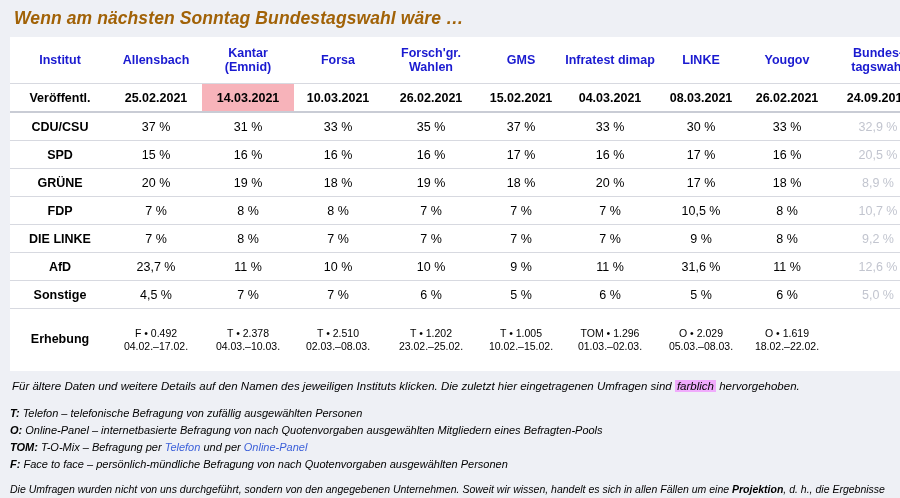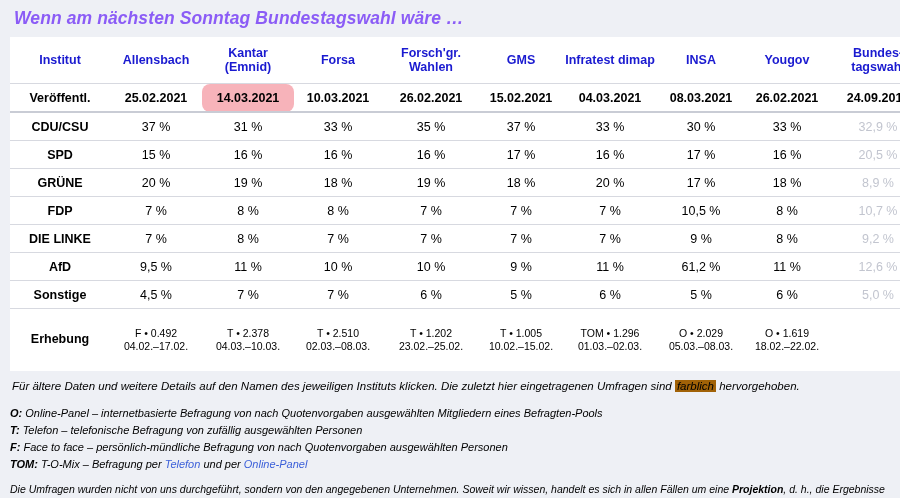--- a/index.html
+++ b/index.html
@@ -18,21 +18,21 @@
     width: 900px;
     height: 498px;
     box-sizing: border-box;
     padding: 6px 10px 4px 10px;
     position: relative;
   }
   .headline {
     font-style: italic;
     font-weight: bold;
     font-size: 17.5px;
-    color: #8b5cf6;
+    color: #a16207;
     margin: 2px 0 8px 4px;
     letter-spacing: 0.1px;
   }
   table.poll {
     border-collapse: collapse;
     width: 880px;
     background: #ffffff;
     table-layout: fixed;
   }
   table.poll td, table.poll th {
@@ -70,21 +70,20 @@
     font-size: 12.5px;
     border-bottom: 2px solid #c9ccd5;
     text-align: center;
   }
   tr.veroeff td.rowlabel {
     font-weight: bold;
   }
   td.highlight-date {
     background: #f7b3ba;
     font-weight: bold;
-    border-radius: 8px;
   }
   tr.erhebung td {
     font-size: 10.5px;
     line-height: 1.25;
     padding: 15px 2px;
     height: 32px;
     border-bottom: none;
     color: #000;
   }
   tr.erhebung td.rowlabel {
@@ -97,21 +96,21 @@
     font-size: 11px;
     line-height: 1.45;
   }
   .notes b { font-weight: bold; }
   .note-click {
     font-style: italic;
     font-size: 11.5px;
   }
   .note-click b { font-weight: normal; font-style: italic; }
   .pinkmark {
-    background: #a16207;
+    background: #f0abfc;
     padding: 0 2px;
   }
   .legend {
     margin-top: 10px;
     font-size: 11px;
     font-style: italic;
     line-height: 1.55;
   }
   .legend .key { font-weight: bold; font-style: italic; }
   .linkish { color: #3b5fd9; }
@@ -133,21 +132,21 @@
   <table class="poll">
     <thead>
       <tr>
         <th class="col-institut" style="width:96px">Institut</th>
         <th style="width:88px">Allensbach</th>
         <th style="width:88px">Kantar (Emnid)</th>
         <th style="width:84px">Forsa</th>
         <th style="width:94px">Forsch'gr. Wahlen</th>
         <th style="width:78px">GMS</th>
         <th style="width:92px">Infratest dimap</th>
-        <th style="width:82px">INSA</th>
+        <th style="width:82px">LINKE</th>
         <th style="width:82px">Yougov</th>
         <th class="col-btw" style="width:92px">Bundes-tagswahl</th>
       </tr>
     </thead>
     <tbody>
 
       <tr class="veroeff">
         <td class="rowlabel">Veröffentl.</td>
         <td>25.02.2021</td>
         <td class="highlight-date">14.03.2021</td>
@@ -220,27 +219,27 @@
         <td>7 %</td>
         <td>7 %</td>
         <td>7 %</td>
         <td>9 %</td>
         <td>8 %</td>
         <td class="btw">9,2 %</td>
       </tr>
 
       <tr>
         <td class="rowlabel">AfD</td>
-        <td>9,5 %</td>
+        <td>23,7 %</td>
         <td>11 %</td>
         <td>10 %</td>
         <td>10 %</td>
         <td>9 %</td>
         <td>11 %</td>
-        <td>61,2 %</td>
+        <td>31,6 %</td>
         <td>11 %</td>
         <td class="btw">12,6 %</td>
       </tr>
 
       <tr>
         <td class="rowlabel">Sonstige</td>
         <td>4,5 %</td>
         <td>7 %</td>
         <td>7 %</td>
         <td>6 %</td>
@@ -292,30 +291,30 @@
   </table>
 
   <div class="notes">
     <div class="note-click">
       <b>Für ältere Daten und weitere Details auf den Namen des jeweiligen Instituts klicken.</b><span> Die zuletzt hier eingetragenen Umfragen sind </span><span class="pinkmark">farblich</span><span> hervorgehoben.</span>
     </div>
   </div>
 
   <div class="legend">
     <div>
+      <span class="key">T:</span><span> Telefon – telefonische Befragung von zufällig ausgewählten Personen</span>
+    </div>
+    <div>
       <span class="key">O:</span><span> Online-Panel – internetbasierte Befragung von nach Quotenvorgaben ausgewählten Mitgliedern eines Befragten-Pools</span>
     </div>
     <div>
-      <span class="key">T:</span><span> Telefon – telefonische Befragung von zufällig ausgewählten Personen</span>
+      <span class="key">TOM:</span><span> T-O-Mix – Befragung per </span><span class="linkish">Telefon</span><span> und per </span><span class="linkish">Online-Panel</span>
     </div>
     <div>
       <span class="key">F:</span><span> Face to face – persönlich-mündliche Befragung von nach Quotenvorgaben ausgewählten Personen</span>
-    </div>
-    <div>
-      <span class="key">TOM:</span><span> T-O-Mix – Befragung per </span><span class="linkish">Telefon</span><span> und per </span><span class="linkish">Online-Panel</span>
     </div>
   </div>
 
   <div class="footer">
     <span>Die Umfragen wurden nicht von uns durchgeführt, sondern von den angegebenen Unternehmen. Soweit wir wissen, handelt es sich in allen Fällen um eine </span><b>Projektion</b><span>, d. h., die Ergebnisse der Befragungen wurden anhand von verschiedenen Kriterien so verändert, dass sie nach Auffassung des jeweiligen Meinungsforschungsunternehmens dem Ergebnis einer Bundestagswahl möglichst nahe kämen.</span>
   </div>
 
 </div>
 
 </body></html>

